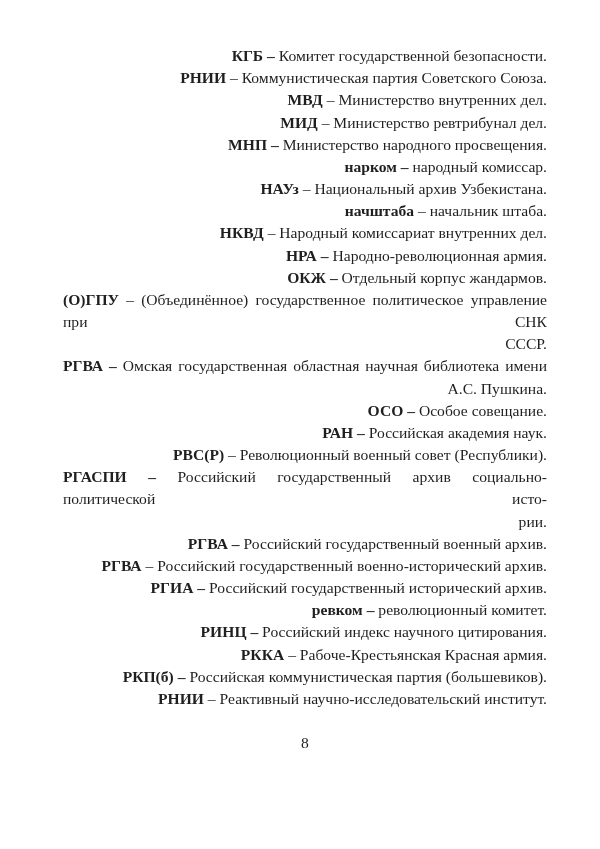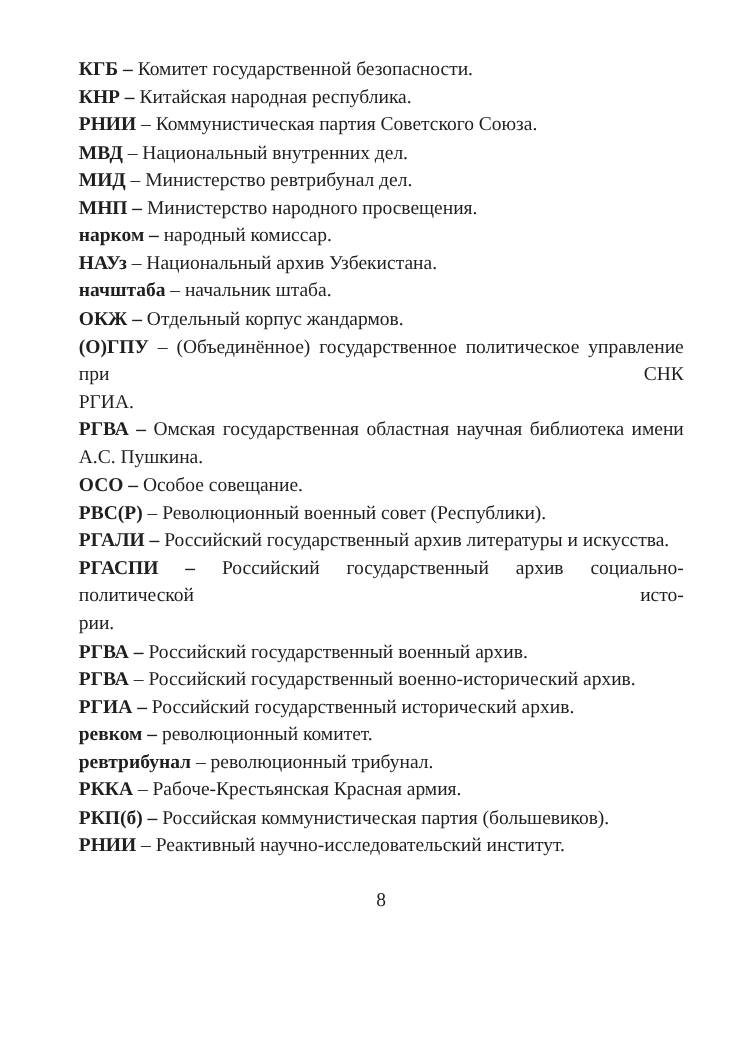--- a/index.html
+++ b/index.html
@@ -18,20 +18,21 @@
     box-sizing: content-box;
     width: 484px;
     padding: 45px 53px 0 63px;
   }
   .line {
     font-size: 15.6px;
     line-height: 22.17px;
   }
   .line.last {
     white-space: nowrap;
+    text-align: right;
   }
   .line.just {
     text-align: justify;
     text-align-last: justify;
   }
   .abbr {
     font-weight: bold;
   }
   .dash.b {
     font-weight: bold;
@@ -47,36 +48,31 @@
 <body>
 
 <div class="content">
   <div>
   <div class="entry">
     <div class="line first last">
       <span class="abbr">КГБ</span><span class="dash b"> – </span><span class="def">Комитет государственной безопасности.</span>
     </div>
   </div>
 
-  <div class="entry">
-    <div class="line first last">
-      <span class="abbr">КНР</span><span class="dash b"> – </span><span class="def">Китайская народная республика.</span>
-    </div>
-  </div>
 
 
   <div class="entry">
     <div class="line first last">
       <span class="abbr">РНИИ</span><span class="dash"> – </span><span class="def">Коммунистическая партия Советского Союза.</span>
     </div>
   </div>
 
   <div class="entry">
     <div class="line first last">
-      <span class="abbr">МВД</span><span class="dash"> – </span><span class="def">Национальный внутренних дел.</span>
+      <span class="abbr">МВД</span><span class="dash"> – </span><span class="def">Министерство внутренних дел.</span>
     </div>
   </div>
 
   <div class="entry">
     <div class="line first last">
       <span class="abbr">МИД</span><span class="dash"> – </span><span class="def">Министерство ревтрибунал дел.</span>
     </div>
   </div>
 
   <div class="entry">
@@ -96,60 +92,70 @@
       <span class="abbr">НАУз</span><span class="dash"> – </span><span class="def">Национальный архив Узбекистана.</span>
     </div>
   </div>
 
   <div class="entry">
     <div class="line first last">
       <span class="abbr">начштаба</span><span class="dash"> – </span><span class="def">начальник штаба.</span>
     </div>
   </div>
 
-
+  <div class="entry">
+    <div class="line first last">
+      <span class="abbr">НКВД</span><span class="dash"> – </span><span class="def">Народный комиссариат внутренних дел.</span>
+    </div>
+  </div>
+
+  <div class="entry">
+    <div class="line first last">
+      <span class="abbr">НРА</span><span class="dash b"> – </span><span class="def">Народно-революционная армия.</span>
+    </div>
+  </div>
 
   <div class="entry">
     <div class="line first last">
       <span class="abbr">ОКЖ</span><span class="dash b"> – </span><span class="def">Отдельный корпус жандармов.</span>
     </div>
   </div>
 
   <div class="entry">
     <div class="line first just">
       <span class="abbr">(О)ГПУ</span><span class="dash"> – </span><span class="def">(Объединённое) государственное политическое управление при СНК</span>
     </div>
-  <div class="line cont last">РГИА.</div>
+  <div class="line cont last">СССР.</div>
       </div>
 
   <div class="entry">
     <div class="line first just">
       <span class="abbr">РГВА</span><span class="dash b"> – </span><span class="def">Омская государственная областная научная библиотека имени</span>
     </div>
   <div class="line cont last">А.С. Пушкина.</div>
       </div>
 
   <div class="entry">
     <div class="line first last">
       <span class="abbr">ОСО</span><span class="dash b"> – </span><span class="def">Особое совещание.</span>
     </div>
   </div>
 
+  <div class="entry">
+    <div class="line first last">
+      <span class="abbr">РАН</span><span class="dash b"> – </span><span class="def">Российская академия наук.</span>
+    </div>
+  </div>
 
   <div class="entry">
     <div class="line first last">
       <span class="abbr">РВС(Р)</span><span class="dash"> – </span><span class="def">Революционный военный совет (Республики).</span>
     </div>
   </div>
 
-  <div class="entry">
-    <div class="line first last">
-      <span class="abbr">РГАЛИ</span><span class="dash b"> – </span><span class="def">Российский государственный архив литературы и искусства.</span>
-    </div>
-  </div>
 
   <div class="entry">
     <div class="line first just">
       <span class="abbr">РГАСПИ</span><span class="dash b"> – </span><span class="def">Российский государственный архив социально-политической исто-</span>
     </div>
   <div class="line cont last">рии.</div>
       </div>
 
   <div class="entry">
     <div class="line first last">
@@ -168,26 +174,26 @@
       <span class="abbr">РГИА</span><span class="dash b"> – </span><span class="def">Российский государственный исторический архив.</span>
     </div>
   </div>
 
   <div class="entry">
     <div class="line first last">
       <span class="abbr">ревком</span><span class="dash b"> – </span><span class="def">революционный комитет.</span>
     </div>
   </div>
 
-  <div class="entry">
-    <div class="line first last">
-      <span class="abbr">ревтрибунал</span><span class="dash"> – </span><span class="def">революционный трибунал.</span>
-    </div>
-  </div>
-
+
+  <div class="entry">
+    <div class="line first last">
+      <span class="abbr">РИНЦ</span><span class="dash b"> – </span><span class="def">Российский индекс научного цитирования.</span>
+    </div>
+  </div>
 
   <div class="entry">
     <div class="line first last">
       <span class="abbr">РККА</span><span class="dash"> – </span><span class="def">Рабоче-Крестьянская Красная армия.</span>
     </div>
   </div>
 
   <div class="entry">
     <div class="line first last">
       <span class="abbr">РКП(б)</span><span class="dash b"> – </span><span class="def">Российская коммунистическая партия (большевиков).</span>

